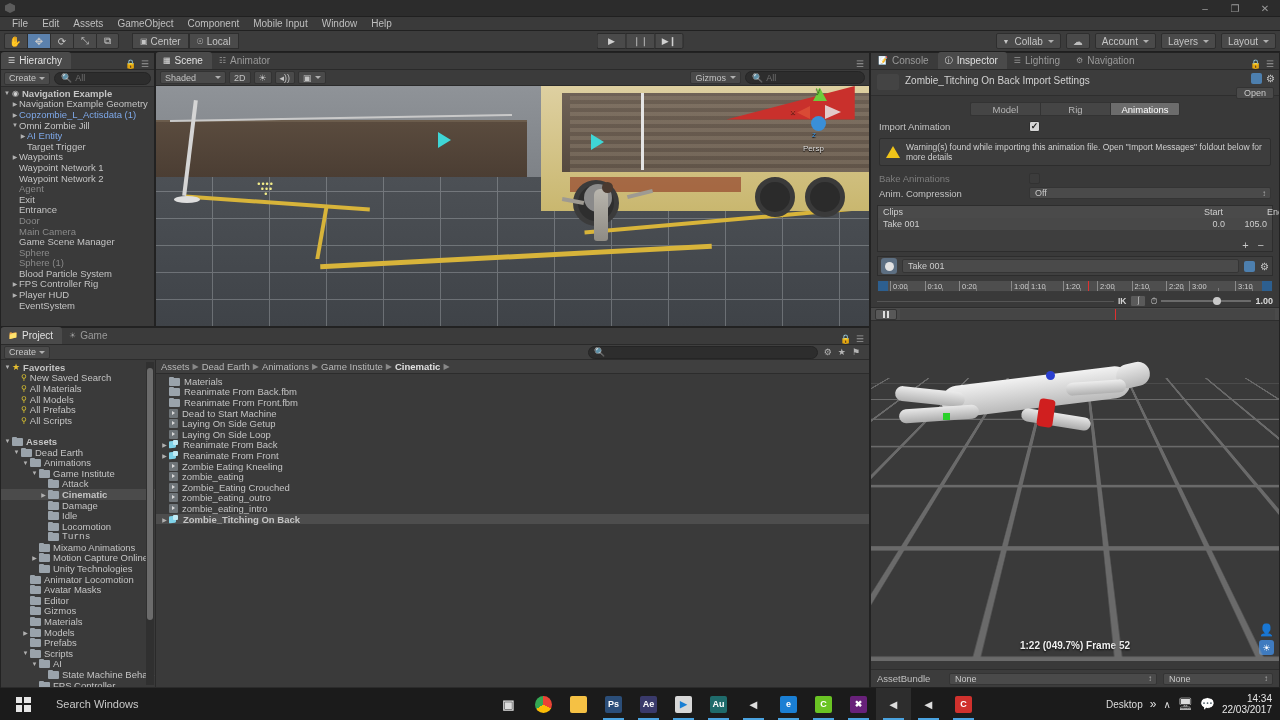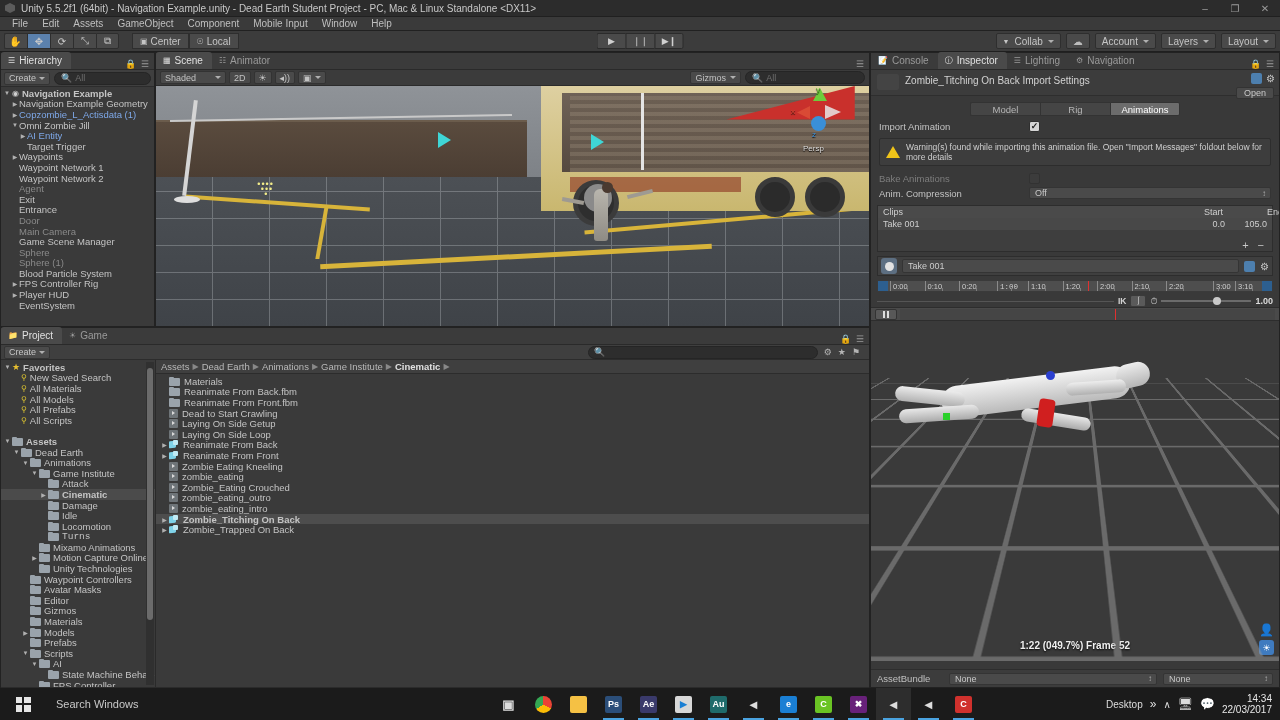--- a/index.html
+++ b/index.html
@@ -214,21 +214,20 @@
   .tray{ margin-left:auto; display:flex; align-items:center; height:40px; gap:7px; padding-right:8px; color:#ddd; font-size:10px;}
   .clock{ text-align:right; line-height:11px; font-size:10px; color:#e8e8e8;}
 </style>
 </head>
 <body>
 
 <div class="app">
 
   <div class="titlebar">
     <span class="title-ico"></span>
-    <span>Unity 5.5.2f1 (64bit) - Navigation Example.unity - Dead Earth Student Project - PC, Mac &amp; Linux Standalone &lt;DX11&gt;</span>
     <div class="win-btns">
       <div class="win-btn">–</div>
       <div class="win-btn">❐</div>
       <div class="win-btn close">✕</div>
     </div>
   </div>
 
   <div class="menubar">
     <div class="menu-item">File</div>
     <div class="menu-item">Edit</div>
@@ -622,21 +621,21 @@
                 <span class="c-normal" style="white-space: nowrap;">Motion Capture Online</span>
               </div>
               <div class="tree-row">
                 <span class="arrow" style="margin-left: 27px;"></span>
                 <span class="folder"></span>
                 <span class="c-normal" style="white-space: nowrap;">Unity Technologies</span>
               </div>
               <div class="tree-row">
                 <span class="arrow" style="margin-left: 18px;"></span>
                 <span class="folder"></span>
-                <span class="c-normal" style="white-space: nowrap;">Waypoint Controllers</span>
+                <span class="c-normal" style="white-space: nowrap;">Animator Locomotion</span>
               </div>
               <div class="tree-row">
                 <span class="arrow" style="margin-left: 18px;"></span>
                 <span class="folder"></span>
                 <span class="c-normal" style="white-space: nowrap;">Avatar Masks</span>
               </div>
               <div class="tree-row">
                 <span class="arrow" style="margin-left: 18px;"></span>
                 <span class="folder"></span>
                 <span class="c-normal" style="white-space: nowrap;">Editor</span>
@@ -711,21 +710,21 @@
                 <span class="c-normal">Reanimate From Back.fbm</span>
               </div>
               <div class="asset-row">
                 <span class="a-arrow"></span>
                 <span class="folder" style="margin-right: 4px;"></span>
                 <span class="c-normal">Reanimate From Front.fbm</span>
               </div>
               <div class="asset-row">
                 <span class="a-arrow"></span>
                 <span class="ico-anim"></span>
-                <span class="c-normal">Dead to Start Crawling</span>
+                <span class="c-normal">Dead to Start Machine</span>
               </div>
               <div class="asset-row">
                 <span class="a-arrow"></span>
                 <span class="ico-anim"></span>
                 <span class="c-normal">Laying On Side Getup</span>
               </div>
               <div class="asset-row">
                 <span class="a-arrow"></span>
                 <span class="ico-anim"></span>
                 <span class="c-normal">Laying On Side Loop</span>
@@ -762,25 +761,20 @@
               </div>
               <div class="asset-row">
                 <span class="a-arrow"></span>
                 <span class="ico-anim"></span>
                 <span class="c-normal">zombie_eating_intro</span>
               </div>
               <div class="asset-row sel">
                 <span class="a-arrow">▶</span>
                 <span class="ico-model"></span>
                 <span class="c-normal c-bold">Zombie_Titching On Back</span>
-              </div>
-              <div class="asset-row">
-                <span class="a-arrow">▶</span>
-                <span class="ico-model"></span>
-                <span class="c-normal">Zombie_Trapped On Back</span>
               </div>
             </div>
         </div>
       </div>
       <div class="p-status">
         <span class="ico-model"></span>
         <span>Zombie_Titching On Back.FBX</span>
       </div>
     </div>
 
@@ -874,33 +868,33 @@
         <div class="ruler" id="clip-ruler">
           <div class="ruler-head"></div>
           <div class="ruler-tail"></div>
           <div class="playhead" style="left:210px;"></div>
         <div class="tick" style="left: 12px;">0:00</div>
             <div class="tick minor" style="left: 29px;"></div>
             <div class="tick" style="left: 46.5px;">0:10</div>
             <div class="tick minor" style="left: 63.5px;"></div>
             <div class="tick" style="left: 81px;">0:20</div>
             <div class="tick minor" style="left: 98px;"></div>
-            <div class="tick" style="left: 119px; font-family: Liberation Mono, monospace;">1:00</div>
+            <div class="tick" style="left: 133px;">1:00</div>
             <div class="tick minor" style="left: 132.5px;"></div>
             <div class="tick" style="left: 150px;">1:10</div>
             <div class="tick minor" style="left: 167px;"></div>
             <div class="tick" style="left: 184.5px;">1:20</div>
             <div class="tick minor" style="left: 201.5px;"></div>
             <div class="tick" style="left: 219px;">2:00</div>
             <div class="tick minor" style="left: 236px;"></div>
             <div class="tick" style="left: 253.5px;">2:10</div>
             <div class="tick minor" style="left: 270.5px;"></div>
             <div class="tick" style="left: 288px;">2:20</div>
             <div class="tick minor" style="left: 305px;"></div>
-            <div class="tick" style="left: 335px; text-align: right;">3:00</div>
+            <div class="tick" style="left: 311px; text-align: right;">3:00</div>
             <div class="tick minor" style="left: 339.5px;"></div>
             <div class="tick" style="left: 357px;">3:10</div>
             <div class="tick minor" style="left: 374px;"></div>
           </div>
 
         <div class="ctl-row">
           <span class="ctl-line"></span>
           <span class="ik-lab">IK</span>
           <span class="mini-btn">⎰</span>
           <span style="font-size:9px;color:#d0d0d0;">⏱</span>

